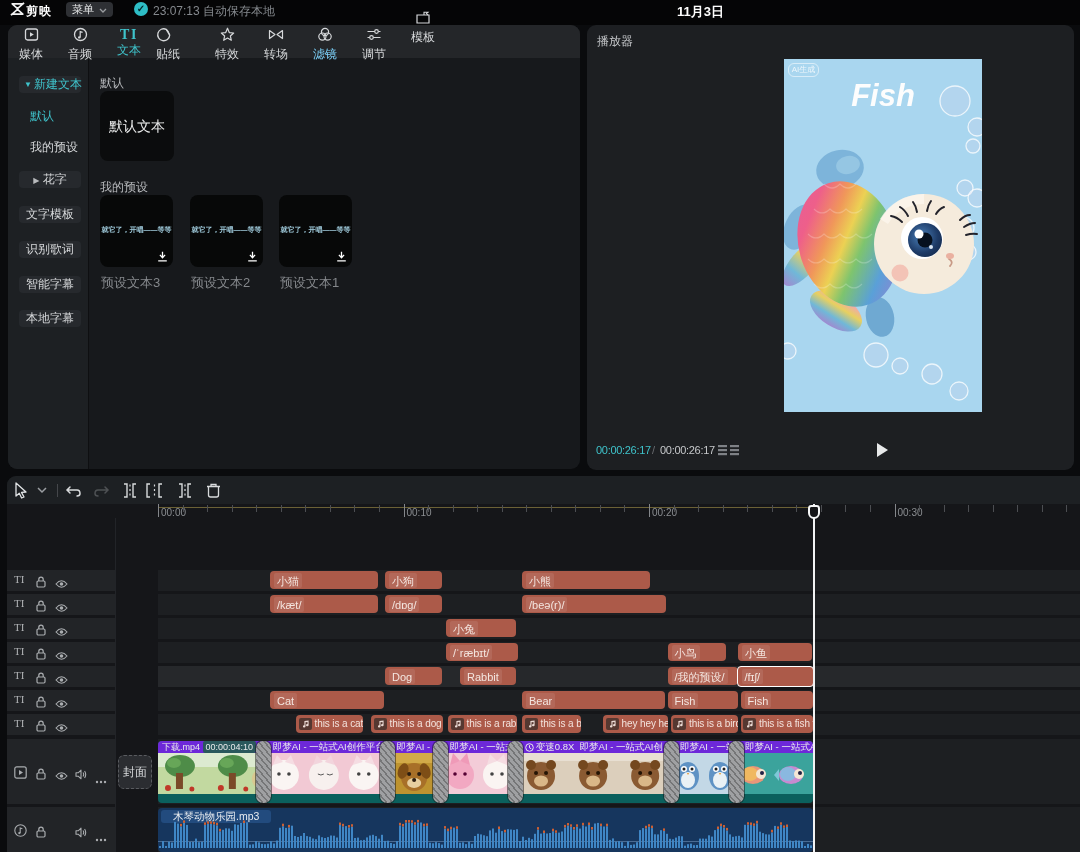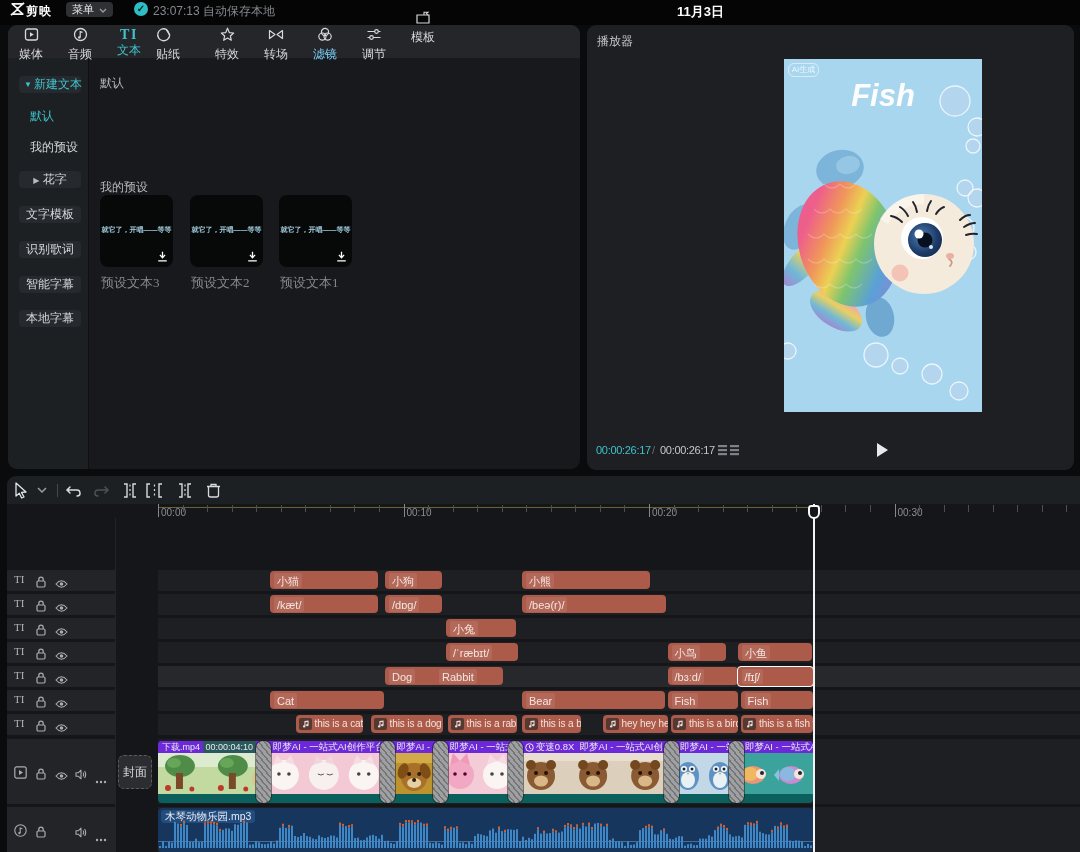--- a/index.html
+++ b/index.html
@@ -24,21 +24,21 @@
 .capic{width:13px;height:12px;background:#553831;border-radius:2px;margin:0 3px 0 2.5px;flex:none;
  display:flex;align-items:center;justify-content:center;}
 .sbtn{left:19px;width:62px;height:17px;background:#26292d;border-radius:4px;color:#d6d8da;
  font-size:12px;line-height:17px;text-align:center;}
 .tick{width:1px;height:7px;background:#4c4e52;top:504.5px;}
 .rlabel{color:#8b8e92;font-size:10px;top:507px;}
 .pcard{top:195px;width:73px;height:72px;background:#070808;border-radius:8px;}
 .pcard:before{content:"就它了，开唱——等等";position:absolute;left:0;top:30px;width:73px;text-align:center;
  color:#a3cfe0;font-size:7px;font-weight:bold;letter-spacing:0;white-space:nowrap;overflow:hidden;}
 
-.plabel{top:274px;color:#84878b;font-size:13px;font-family:Liberation Serif, serif;}
+.plabel{top:274px;color:#84878b;font-size:13px;}
 .vclip{top:741px;height:62px;background:#0b605d;border-radius:4px;overflow:hidden;}
 .vtitle{height:12px;background:#6d28d9;color:#e9ebec;font-size:9.5px;line-height:12px;padding-left:9px;
  white-space:nowrap;overflow:hidden;display:flex;}
 .vchip{background:#2a585c;border-radius:2px;padding:0 3px;}
 .pill{top:741px;width:15px;height:62px;border-radius:7px;background:#9fa0a2;
  background-image:repeating-linear-gradient(50deg,rgba(40,40,40,0.35) 0 1.5px,transparent 1.5px 4.5px);
  box-shadow:0 0 0 1px rgba(20,20,20,0.5);}
 </style>
 </head>
 <body>
@@ -121,20 +121,21 @@
 <div class="abs" style="left:34px;top:76px;color:#3fc3cb;font-size:12px;line-height:17px">新建文本</div>
 <div class="abs" style="left:30px;top:108px;color:#3fc3cb;font-size:12px;line-height:17px">默认</div>
 <div class="abs" style="left:30px;top:139px;color:#d6d8da;font-size:12px;line-height:17px">我的预设</div>
 <div class="abs sbtn" style="top:171px"><span style="font-size:8px;color:#b8babd">▶</span> 花字</div>
 <div class="abs sbtn" style="top:206px">文字模板</div>
 <div class="abs sbtn" style="top:241px">识别歌词</div>
 <div class="abs sbtn" style="top:276px">智能字幕</div>
 <div class="abs sbtn" style="top:310px">本地字幕</div>
 
 <div class="abs" style="left:100px;top:75px;color:#b9bbbe;font-size:12px">默认</div>
+<div class="abs" style="left:100px;top:91px;width:74px;height:70px;background:#0b0c0d;border-radius:8px;color:#eceded;font-size:14px;line-height:70px;text-align:center">默认文本</div>
 <div class="abs" style="left:100px;top:179px;color:#b9bbbe;font-size:12px">我的预设</div>
 <div class="abs pcard" style="left:100px">
       <svg style="position:absolute;right:5px;bottom:5px" width="11" height="11" viewBox="0 0 11 11">
         <path d="M5.5 0.8 V6.2 M2.9 3.9 L5.5 6.7 L8.1 3.9 M1.2 9.9 H9.8" stroke="#fff" stroke-width="1.3" fill="none"></path>
       </svg>
     </div>
 <div class="abs pcard" style="left:190px">
       <svg style="position:absolute;right:5px;bottom:5px" width="11" height="11" viewBox="0 0 11 11">
         <path d="M5.5 0.8 V6.2 M2.9 3.9 L5.5 6.7 L8.1 3.9 M1.2 9.9 H9.8" stroke="#fff" stroke-width="1.3" fill="none"></path>
       </svg>
@@ -443,22 +444,22 @@
 <div class="abs tclip" style="left:385px;top:571px;width:56.5px"><span class="tchip">小狗</span></div>
 <div class="abs tclip" style="left:522px;top:571px;width:128px"><span class="tchip">小熊</span></div>
 <div class="abs tclip" style="left:270px;top:595px;width:108px"><span class="tchip">/kæt/</span></div>
 <div class="abs tclip" style="left:385px;top:595px;width:56.5px"><span class="tchip">/dɒg/</span></div>
 <div class="abs tclip" style="left:522px;top:595px;width:144px"><span class="tchip">/beə(r)/</span></div>
 <div class="abs tclip" style="left:446px;top:619px;width:69.5px"><span class="tchip">小兔</span></div>
 <div class="abs tclip" style="left:446px;top:643px;width:72px"><span class="tchip">/ˈræbɪt/</span></div>
 <div class="abs tclip" style="left:667.5px;top:643px;width:58px"><span class="tchip">小鸟</span></div>
 <div class="abs tclip" style="left:738px;top:643px;width:74px"><span class="tchip">小鱼</span></div>
 <div class="abs tclip" style="left:385px;top:667px;width:56.5px"><span class="tchip">Dog</span></div>
-<div class="abs tclip" style="left:435px;top:667px;width:68px"><span class="tchip">Rabbit</span></div>
-<div class="abs tclip" style="left:667.5px;top:667px;width:70px"><span class="tchip">/bɜːd/</span></div>
+<div class="abs tclip" style="left:460px;top:667px;width:56px"><span class="tchip">Rabbit</span></div>
+<div class="abs tclip" style="left:667.5px;top:667px;width:70px"><span class="tchip">/我的预设/</span></div>
 <div class="abs tclip" style="left:736.5px;top:665.5px;width:77px;height:21px;line-height:21px;border:1.5px solid #fff;border-radius:4px;box-sizing:border-box"><span class="tchip">/fɪʃ/</span></div>
 <div class="abs tclip" style="left:270px;top:691px;width:113.5px"><span class="tchip">Cat</span></div>
 <div class="abs tclip" style="left:522px;top:691px;width:143px"><span class="tchip">Bear</span></div>
 <div class="abs tclip" style="left:667.5px;top:691px;width:70px"><span class="tchip">Fish</span></div>
 <div class="abs tclip" style="left:740.5px;top:691px;width:72.5px"><span class="tchip">Fish</span></div>
 <div class="abs cap" style="left:296px;top:715px;width:67px"><span class="capic">
         <svg width="9" height="9" viewBox="0 0 9 9" style="margin-top:1.5px">
           <path d="M3.4 1.1 L7.6 0.4 V5.2 A1.3 1.1 0 1 1 6.5 4.1 V1.9 L4.5 2.25 V6.4 A1.3 1.1 0 1 1 3.4 5.3 Z" fill="#ead9d3"></path>
         </svg>
       </span>this is a cat c</div>
@@ -636,21 +637,21 @@
 </svg></div>
 
 <div class="abs pill" style="left:256.3px"></div>
 <div class="abs pill" style="left:380px"></div>
 <div class="abs pill" style="left:433.3px"></div>
 <div class="abs pill" style="left:508.3px"></div>
 <div class="abs pill" style="left:663.5px"></div>
 <div class="abs pill" style="left:728.5px"></div>
 
 <div class="abs" style="left:158px;top:808px;width:655px;height:44px;background:#16365e;border-radius:4px;overflow:hidden">
-<div style="position:absolute;left:3px;top:2px;height:13px;background:#224b7e;border-radius:3px;color:#e8ecf0;font-size:10.5px;line-height:13px;padding:0 4px">木琴动物乐园.mp3</div>
+<div style="position:absolute;left:3px;top:2px;height:13px;background:#224b7e;border-radius:3px;color:#e8ecf0;font-size:10.5px;line-height:13px;padding:0 12px">木琴动物乐园.mp3</div>
 <div style="position:absolute;left:0;top:33px;width:655px;height:1px;background:#4a6b92"></div>
 <svg id="wave" width="655" height="44" viewBox="0 0 655 44" style="position:absolute;left:0;top:0">
         <rect x="1" y="38.0" width="2" height="2.0" fill="#3f86c5"></rect>
         <rect x="4" y="33.1" width="2" height="6.9" fill="#3f86c5"></rect>
         <rect x="7" y="38.0" width="2" height="2.0" fill="#3f86c5"></rect>
         <rect x="10" y="33.7" width="2" height="6.3" fill="#3f86c5"></rect>
         <rect x="13" y="34.5" width="2" height="5.5" fill="#3f86c5"></rect>
         <rect x="16" y="13.9" width="2" height="26.1" fill="#3f86c5"></rect>
         <rect x="19" y="15.5" width="2" height="24.5" fill="#3f86c5"></rect>
         <rect x="22" y="18.3" width="2" height="21.7" fill="#3f86c5"></rect>

